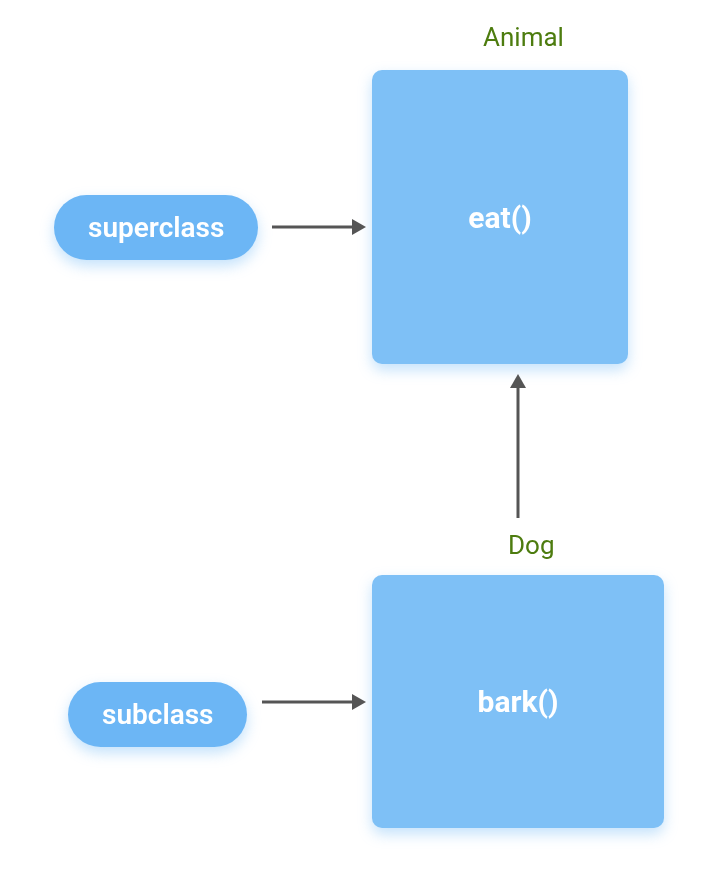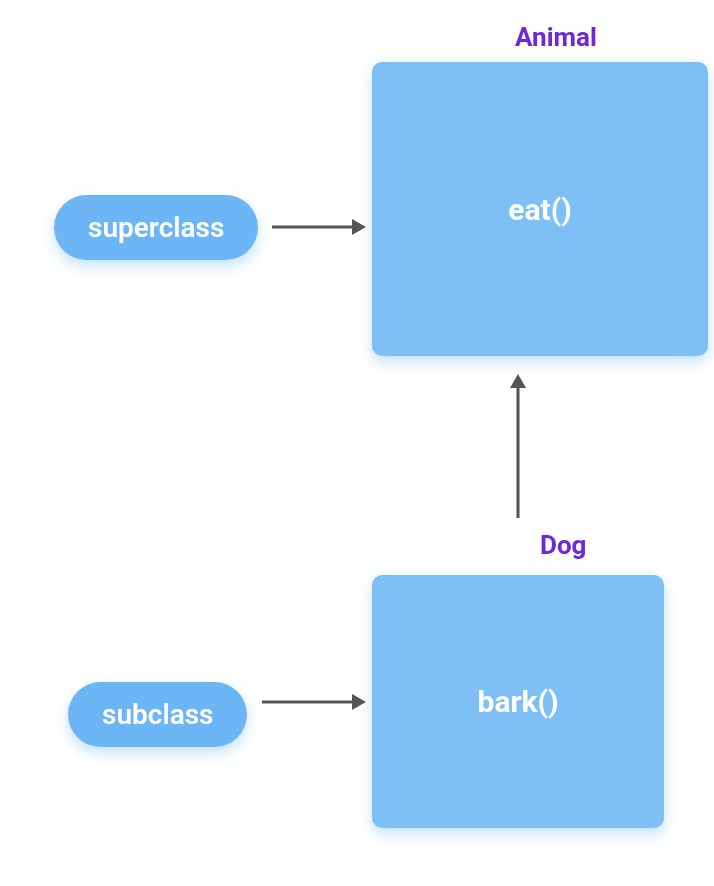--- a/index.html
+++ b/index.html
@@ -31,24 +31,23 @@
       left: 54px;
       top: 195px;
     }
     .pill-subclass {
       left: 68px;
       top: 670px;
       margin-top: 12px;
     }
     .class-label {
       position: absolute;
-      color: #6d28d9;
+      color: #4d7c0f;
       font-size: 26px;
-      font-weight: 700;
-      margin-left: 32px;
+      font-weight: 400;
     }
     .label-animal {
       left: 483px;
       top: 22px;
     }
     .label-dog {
       left: 508px;
       top: 530px;
     }
     .class-box {
@@ -57,22 +56,22 @@
       border-radius: 10px;
       box-shadow: 0 6px 14px rgba(108, 182, 245, 0.4);
       display: flex;
       flex-direction: column;
       align-items: center;
       justify-content: center;
       gap: 50px;
     }
     .box-animal {
       left: 372px;
-      top: 62px;
-      width: 336px;
+      top: 70px;
+      width: 256px;
       height: 294px;
       gap: 12px;
     }
     .box-dog {
       left: 372px;
       top: 575px;
       width: 292px;
       height: 253px;
     }
     .method {

